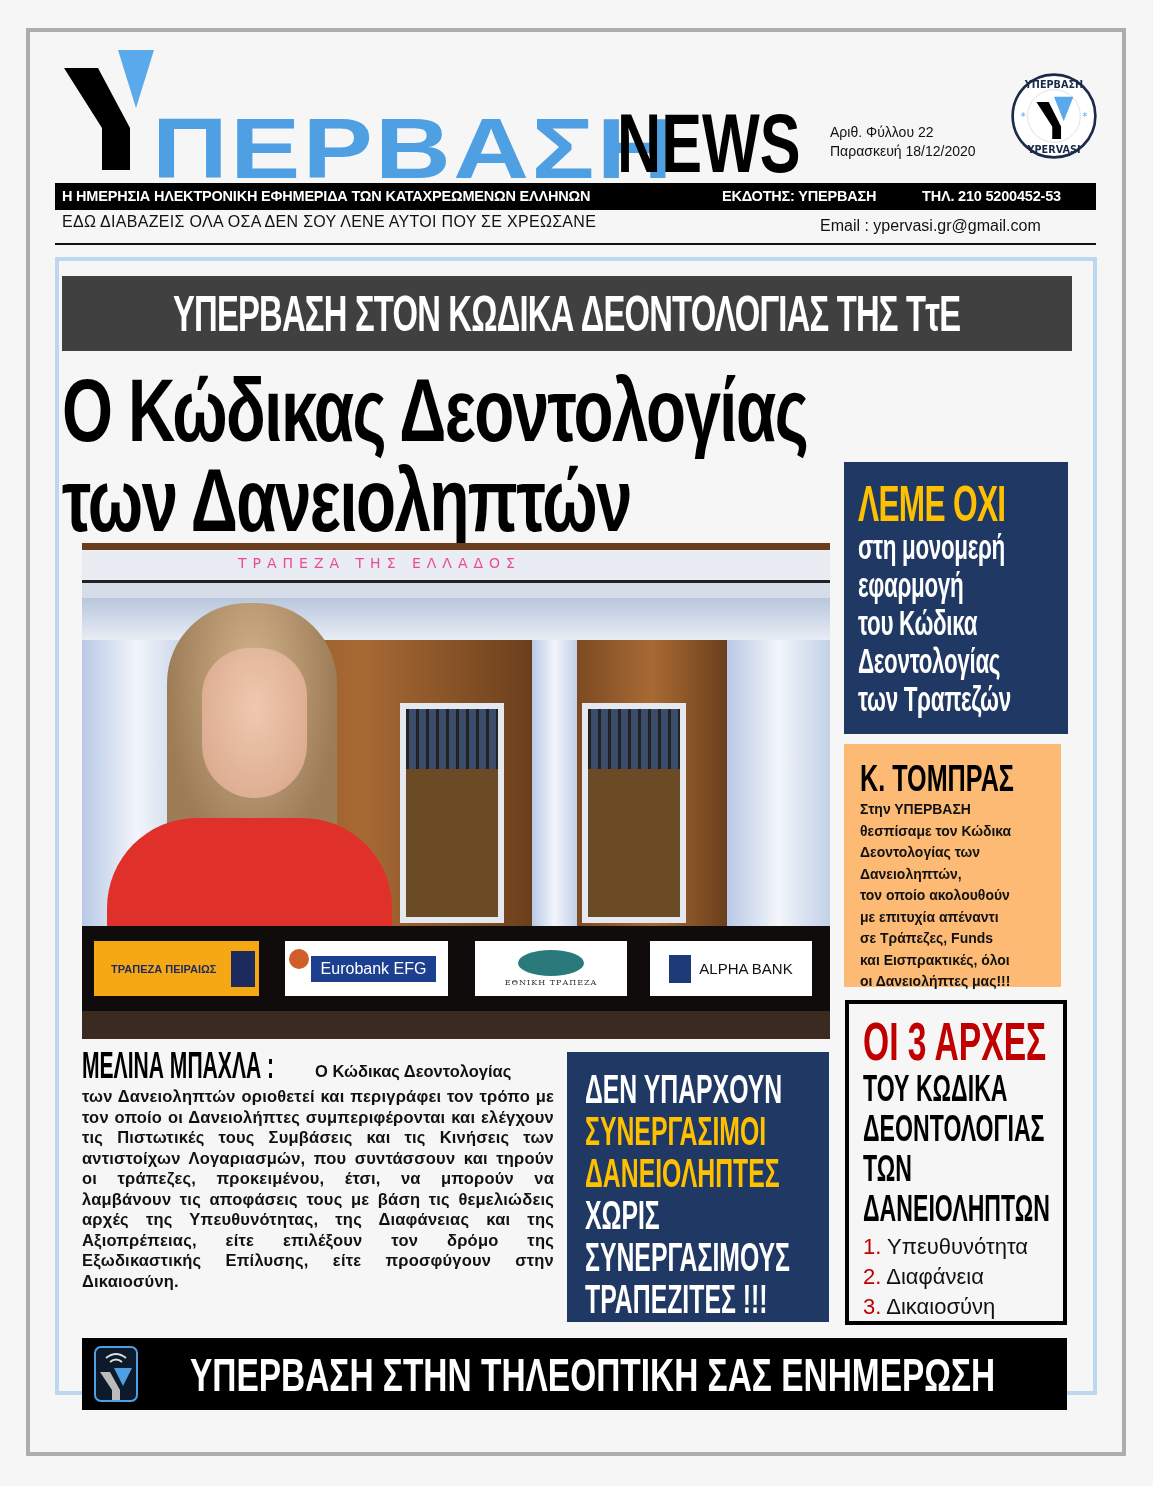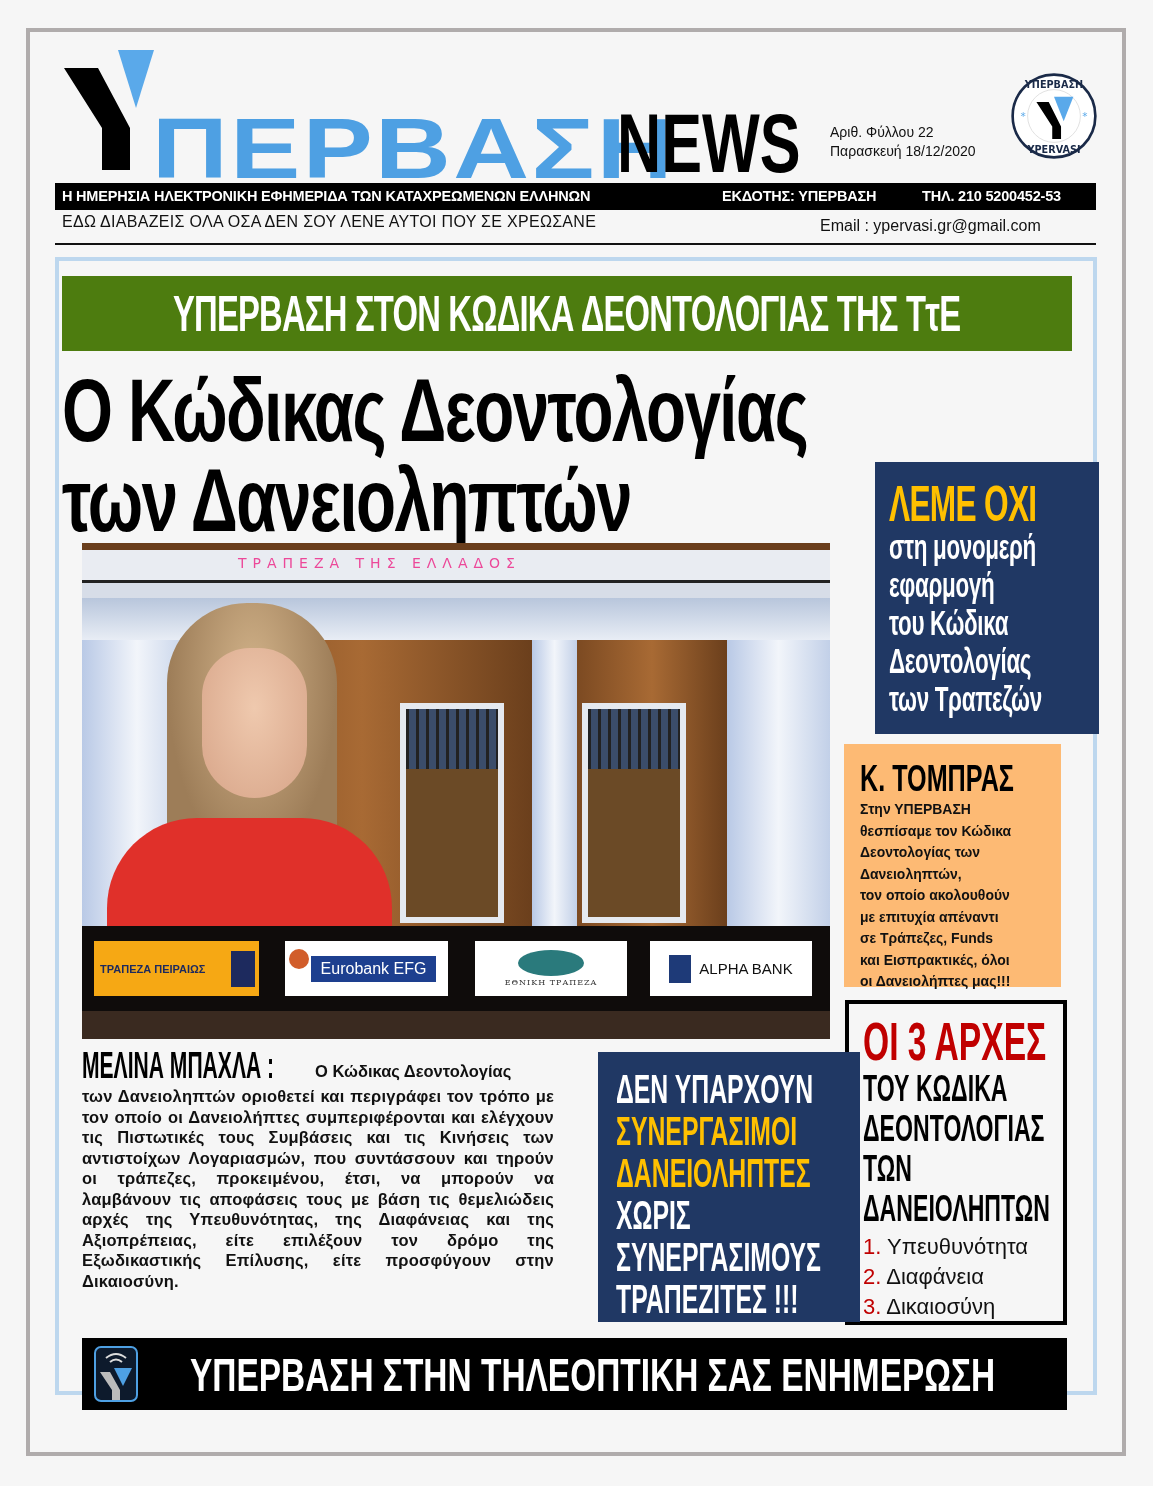--- a/index.html
+++ b/index.html
@@ -19,21 +19,21 @@
 
   .tagline-bar { position: absolute; left: 55px; top: 183px; width: 1041px; height: 27px; background: #000; color: #fff; font-size: 14.5px; font-weight: bold; line-height: 27px; padding-left: 7px; font-family: "Liberation Sans", sans-serif; letter-spacing: -0.2px; }
   .tagline-bar span { position: absolute; top: 0; }
   .subtag { position: absolute; left: 62px; top: 213px; font-size: 16px; color: #111; letter-spacing: 0.3px; }
   .email { position: absolute; left: 820px; top: 217px; font-size: 16px; color: #111; }
   .rule { position: absolute; left: 55px; top: 243px; width: 1041px; height: 2px; background: #111; }
 
   
   .content-panel { position: absolute; left: 55px; top: 257px; width: 1042px; height: 1138px; border: 4px solid #bdd7ee; background: #f6f6f6; }
 
-  .red-banner { position: absolute; left: 62px; top: 276px; width: 1010px; height: 75px; background: #4d7c0f; color: #fff; text-align: center; font-family: "Liberation Sans", sans-serif; font-weight: bold; font-size: 42px; line-height: 75px; letter-spacing: -1px; }
+  .red-banner { position: absolute; left: 62px; top: 276px; width: 1010px; height: 75px; background: #404040; color: #fff; text-align: center; font-family: "Liberation Sans", sans-serif; font-weight: bold; font-size: 42px; line-height: 75px; letter-spacing: -1px; }
   .red-banner span { display: inline-block; transform: scaleX(0.78) scaleY(1.2); transform-origin: center; white-space: nowrap; }
 
   .headline { position: absolute; left: 62px; color: #000; font-family: "Liberation Sans", sans-serif; font-weight: bold; font-size: 84px; line-height: 1; white-space: nowrap; transform-origin: left top; letter-spacing: -2px; }
   .h1 { top: 366px; transform: scaleX(0.78) scaleY(1.05); }
   .h2 { top: 456px; transform: scaleX(0.78) scaleY(1.05); }
 
   
   .photo { position: absolute; left: 82px; top: 543px; width: 748px; height: 496px; overflow: hidden; background: #3a2a20; }
   .photo .frieze { position: absolute; left: 0; top: 0; width: 100%; height: 55px; background: linear-gradient(#6a3e1c 0 7px, #e9ecf2 7px 37px, #222 37px 40px, #d7dde8 40px 55px); }
   .photo .frieze-text { position: absolute; left: 156px; top: 12px; font-family: "DejaVu Sans", sans-serif; font-size: 14px; letter-spacing: 6px; color: #ec4899; }
@@ -41,34 +41,34 @@
   .photo .wall { position: absolute; top: 97px; height: 360px; background: linear-gradient(90deg,#7c4a22,#a86a34,#6b3f1c); }
   .photo .col { position: absolute; top: 97px; height: 360px; background: linear-gradient(90deg,#b9c9e6,#f2f5fa,#c2d0e8); }
   .photo .door { position: absolute; top: 160px; background: #6b4a26; border: 6px solid #e5e9ef; }
   .photo .door-grill { position: absolute; left: 0; top: 0; right: 0; height: 60px; background: repeating-linear-gradient(90deg,#222 0 3px,#3b4d6a 3px 10px); }
   .photo .person { position: absolute; left: 25px; top: 60px; width: 285px; height: 400px; }
   .photo .hair { position: absolute; left: 60px; top: 0; width: 170px; height: 260px; background: radial-gradient(ellipse at 50% 30%, #d2b38a, #9d7d58 70%); border-radius: 80px 80px 30px 30px; }
   .photo .face { position: absolute; left: 95px; top: 45px; width: 105px; height: 150px; background: radial-gradient(ellipse at 50% 40%, #efc9ae, #d7a488); border-radius: 50px 50px 55px 55px; }
   .photo .jacket { position: absolute; left: 0; top: 215px; width: 285px; height: 185px; background: #e0302a; border-radius: 90px 90px 0 0; }
   .photo .banks-bar { position: absolute; left: 0; top: 383px; width: 100%; height: 85px; background: #0f0c0b; }
   .bank { position: absolute; top: 398px; height: 55px; display: flex; align-items: center; justify-content: center; font-size: 13px; }
-  .bank-piraeus { left: 12px; width: 165px; background: #f6a814; color: #1d2a5e; font-weight: bold; font-size: 11px; justify-content: flex-start; padding-left: 6px; }
+  .bank-piraeus { left: 12px; width: 165px; background: #f6a814; color: #1d2a5e; font-weight: bold; font-size: 11px; justify-content: flex-start; padding-left: 17px; }
   .bank-piraeus .mark { position: absolute; right: 4px; top: 10px; width: 24px; height: 36px; background: #1d2a5e; }
   .bank-euro { left: 203px; width: 163px; background: #fff; }
   .bank-euro .pill { background: #1d3f8f; color: #fff; font-size: 16px; padding: 4px 10px; border-radius: 0; margin-left: 14px; }
   .bank-euro .circle { position: absolute; left: 4px; top: 8px; width: 20px; height: 20px; border-radius: 50%; background: #d15d2a; }
   .bank-ethniki { left: 393px; width: 152px; background: #fff; flex-direction: column; }
   .bank-ethniki .oval { width: 66px; height: 26px; border-radius: 50%; background: #2a7a7c; margin-bottom: 2px; }
   .bank-ethniki .name { font-family: "DejaVu Serif", serif; font-size: 8px; letter-spacing: 1px; color: #333; }
   .bank-alpha { left: 568px; width: 162px; background: #fff; }
   .bank-alpha .sq { width: 22px; height: 28px; background: #1e3a78; margin-right: 8px; }
   .bank-alpha .name { font-size: 15px; color: #111; }
 
   
-  .box-navy { position: absolute; background: #203864; margin-left: 31px; }
+  .box-navy { position: absolute; background: #203864; }
   .box-oxi { left: 844px; top: 462px; width: 224px; height: 272px; padding: 14px 10px 0 14px; }
   .cond { font-family: "Liberation Sans", sans-serif; font-weight: bold; display: block; white-space: nowrap; transform-origin: left top; }
   .oxi-title { color: #ffc000; font-size: 44px; line-height: 50px; transform: scaleX(0.72) scaleY(1.12); letter-spacing: -1px; }
   .oxi-line { color: #fff; font-size: 34px; line-height: 38px; transform: scaleX(0.66) scaleY(1.05); letter-spacing: -0.5px; }
 
   .box-tobras { position: absolute; left: 844px; top: 744px; width: 217px; height: 243px; background: #fdba74; padding: 14px 0 0 16px; }
   .tobras-title { font-size: 34px; line-height: 38px; color: #000; transform: scaleX(0.74) scaleY(1.08); }
   .tobras-body { font-family: "Liberation Sans", sans-serif; font-weight: bold; font-size: 15.5px; line-height: 21.5px; color: #111; margin-top: 2px; transform: scaleX(0.9); transform-origin: left top; width: 230px; }
 
   .box-arxes { position: absolute; left: 845px; top: 1000px; width: 222px; height: 325px; border: 4px solid #000; background: #f6f6f6; padding: 8px 0 4px 14px; }

